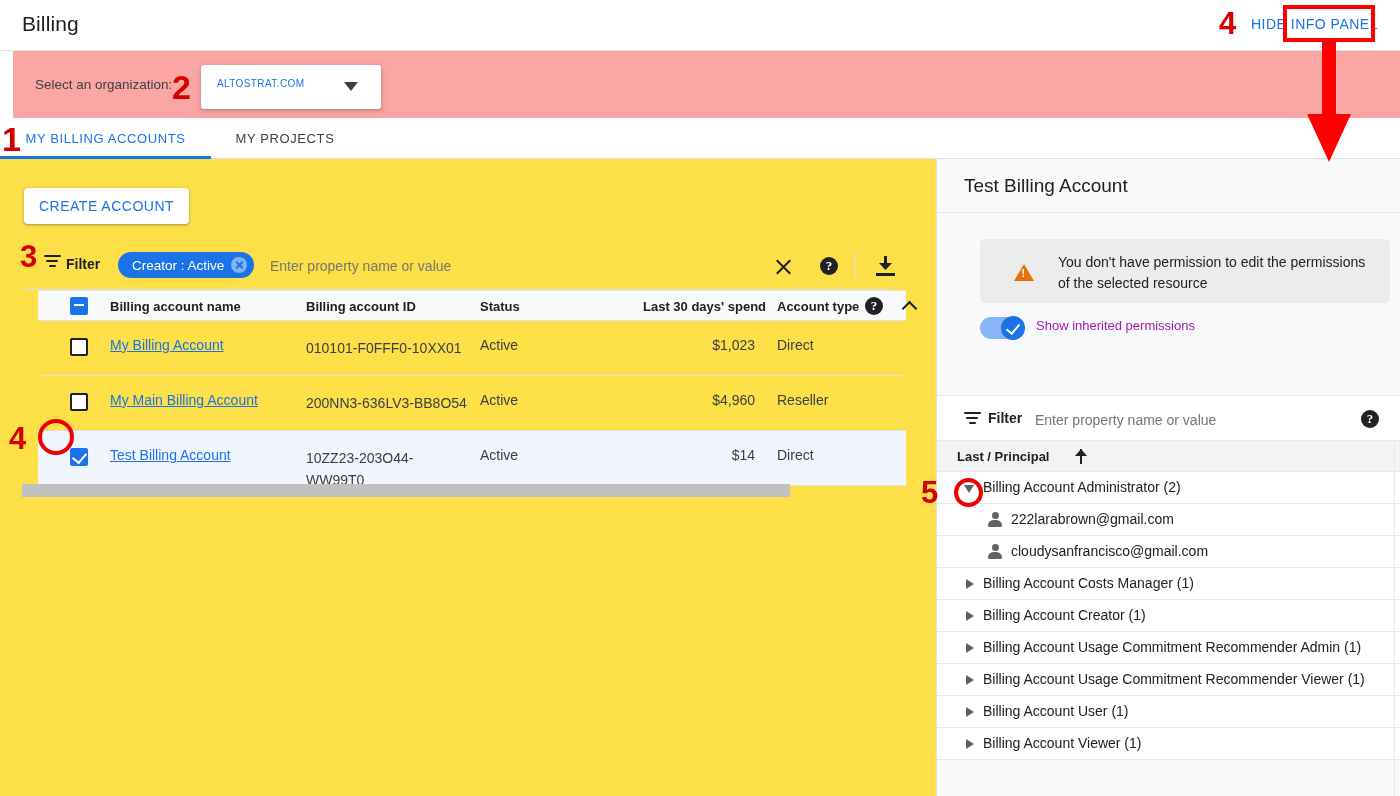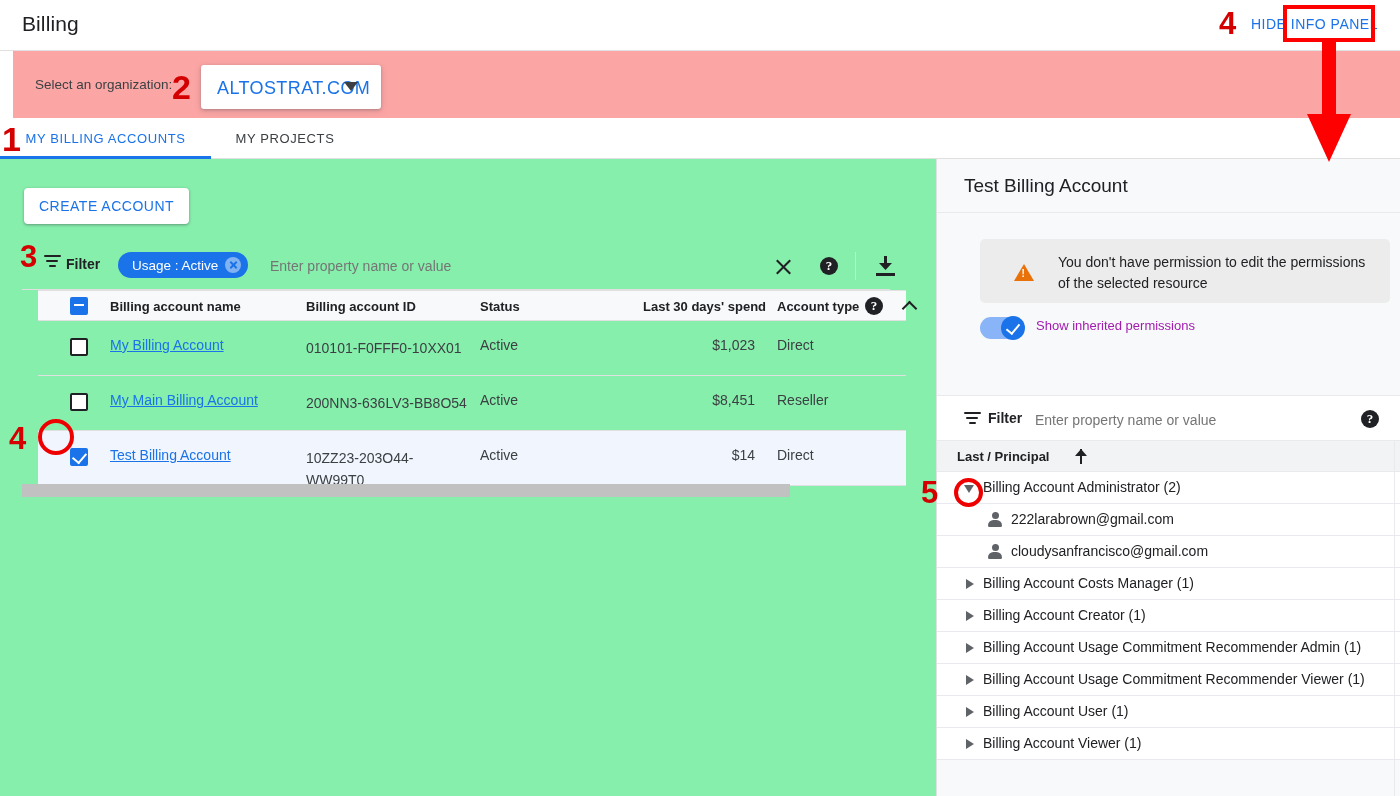--- a/index.html
+++ b/index.html
@@ -36,21 +36,21 @@
   }
   .org-card {
     position: absolute; left: 188px; top: 14px;
     width: 180px; height: 44px;
     background: #fff; border-radius: 3px;
     box-shadow: 0 1px 3px rgba(60,64,67,.30), 0 2px 6px 1px rgba(60,64,67,.12);
     cursor: pointer;
   }
   .org-name {
     position: absolute; left: 16px; top: 13px;
-    font-size: 18px; color: #1a73e8; letter-spacing: .4px;
+    font-size: 10px; color: #1a73e8; letter-spacing: .4px;
   }
   .org-caret {
     position: absolute; left: 143px; top: 17px;
     width: 0; height: 0;
     border-left: 7px solid transparent; border-right: 7px solid transparent;
     border-top: 9px solid #3c4043;
   }
 
   
   .tabs {
@@ -65,21 +65,21 @@
   }
   .tab.active { left: 0px; width: 211px; color: #1a73e8; }
   .tab.inactive { left: 211px; width: 148px; color: #3c4043; }
   .tab-underline {
     position: absolute; left: 0; top: 38px; width: 211px; height: 3px; background: #1a73e8;
   }
 
   
   .left-pane {
     position: absolute; left: 0; top: 159px; width: 937px; height: 637px;
-    background: #86efac; border-right: 1px solid #e0e0e0;
+    background: #fde047; border-right: 1px solid #e0e0e0;
   }
   .create-account-btn {
     position: absolute; left: 24px; top: 29px;
     height: 36px; padding: 0 15px;
     display: flex; align-items: center;
     background: #fff; border-radius: 4px;
     box-shadow: 0 1px 2px 0 rgba(60,64,67,.30), 0 1px 3px 1px rgba(60,64,67,.15);
     font-size: 14px; color: #1a73e8; letter-spacing: .5px; cursor: pointer;
   }
 
@@ -338,21 +338,21 @@
     <div class="filter-bar">
       <div class="filter-icon-wrap">
         <span class="filter-glyph">
             <i></i>
             <i></i>
             <i></i>
           </span>
       </div>
       <div class="filter-label">Filter</div>
       <div class="chip">
-        <span>Usage : Active</span>
+        <span>Creator : Active</span>
         <span class="chip-x"></span>
       </div>
       <input class="filter-input" type="text" placeholder="Enter property name or value" style="">
       <div class="fb-x"></div>
       <div class="fb-help">
           <div class="help-circle">?</div>
         </div>
       <div class="fb-divider"></div>
       <div class="fb-download">
           <i></i>
@@ -383,21 +383,21 @@
         <div class="cell c-status">Active</div>
         <div class="cell c-spend">$1,023</div>
         <div class="cell c-type">Direct</div>
       </div>
 
       <div class="row">
         <div class="cb unchecked row-cb"></div>
         <div class="cell c-name">My Main Billing Account</div>
         <div class="cell c-id">200NN3-636LV3-BB8O54</div>
         <div class="cell c-status">Active</div>
-        <div class="cell c-spend">$8,451</div>
+        <div class="cell c-spend">$4,960</div>
         <div class="cell c-type">Reseller</div>
       </div>
 
       <div class="row selected">
         <div class="cb checked row-cb"></div>
         <div class="cell c-name">Test Billing Account</div>
         <div class="cell c-id">10ZZ23-203O44-WW99T0</div>
         <div class="cell c-status">Active</div>
         <div class="cell c-spend">$14</div>
         <div class="cell c-type">Direct</div>

